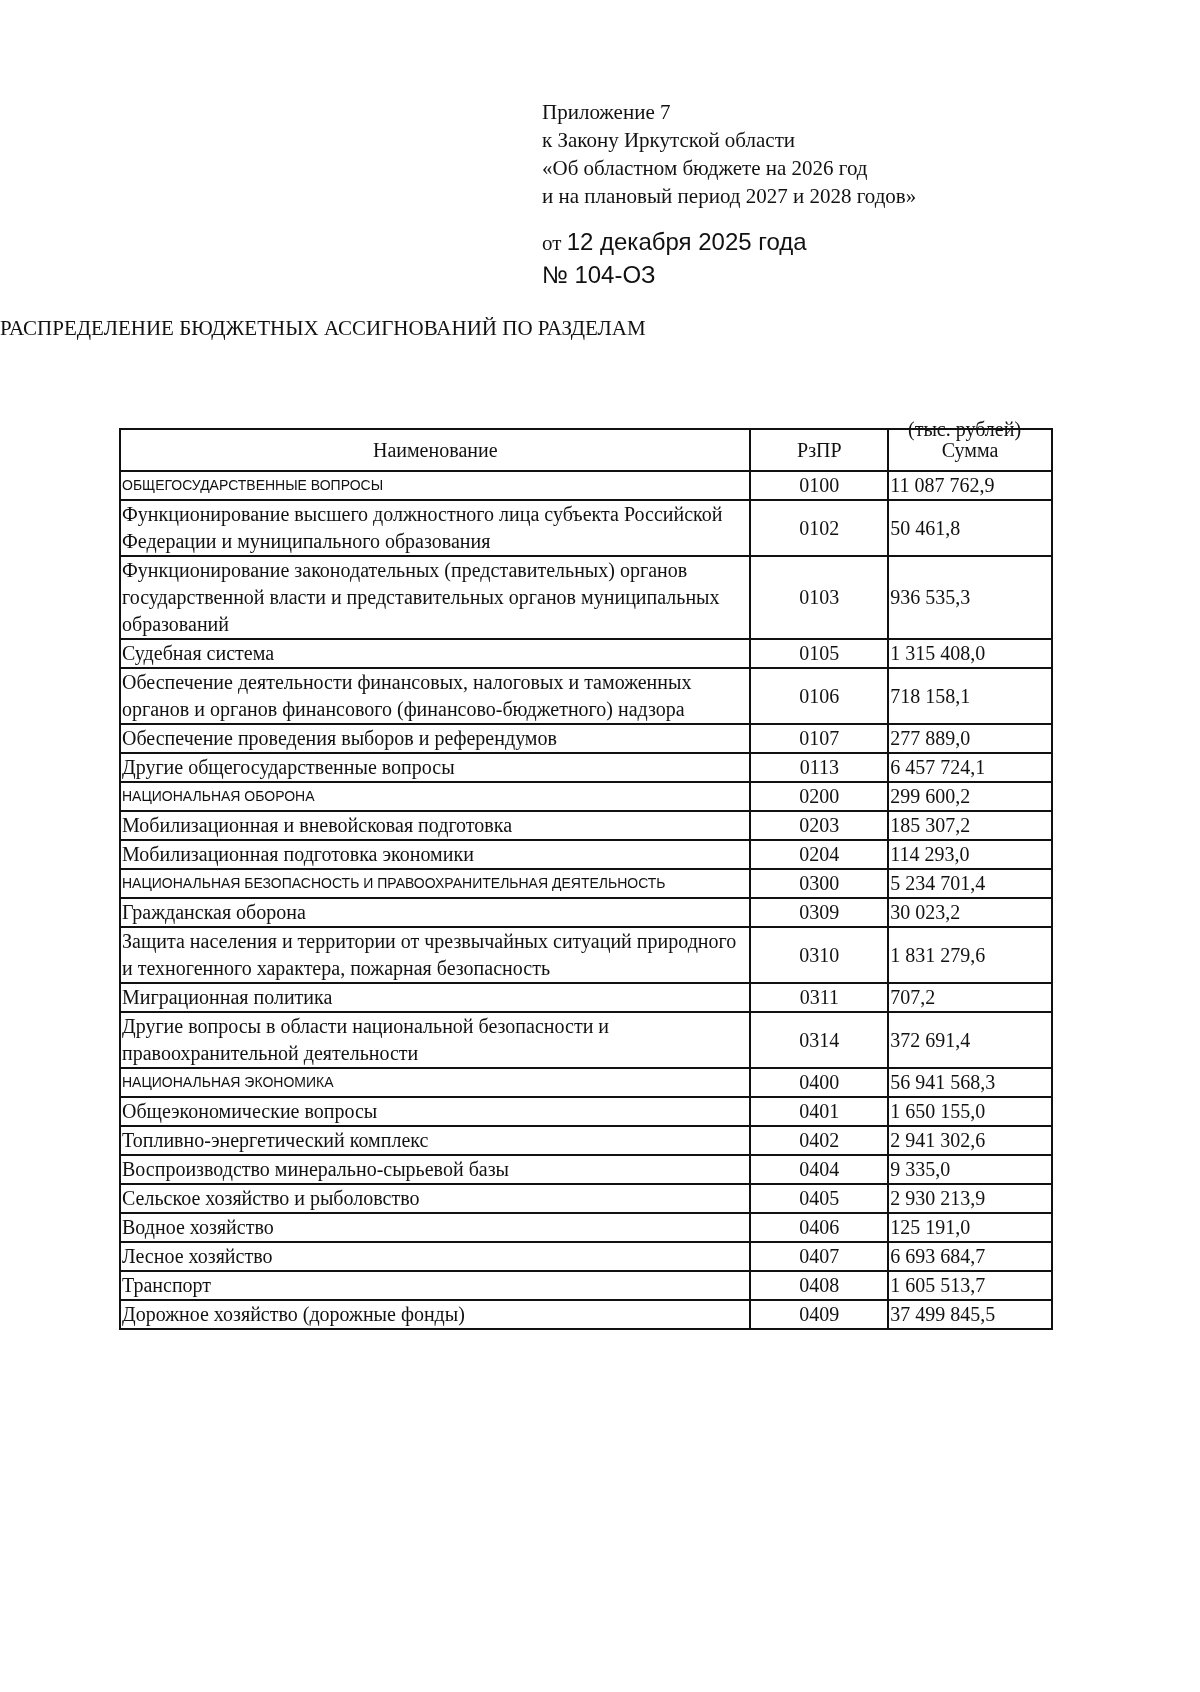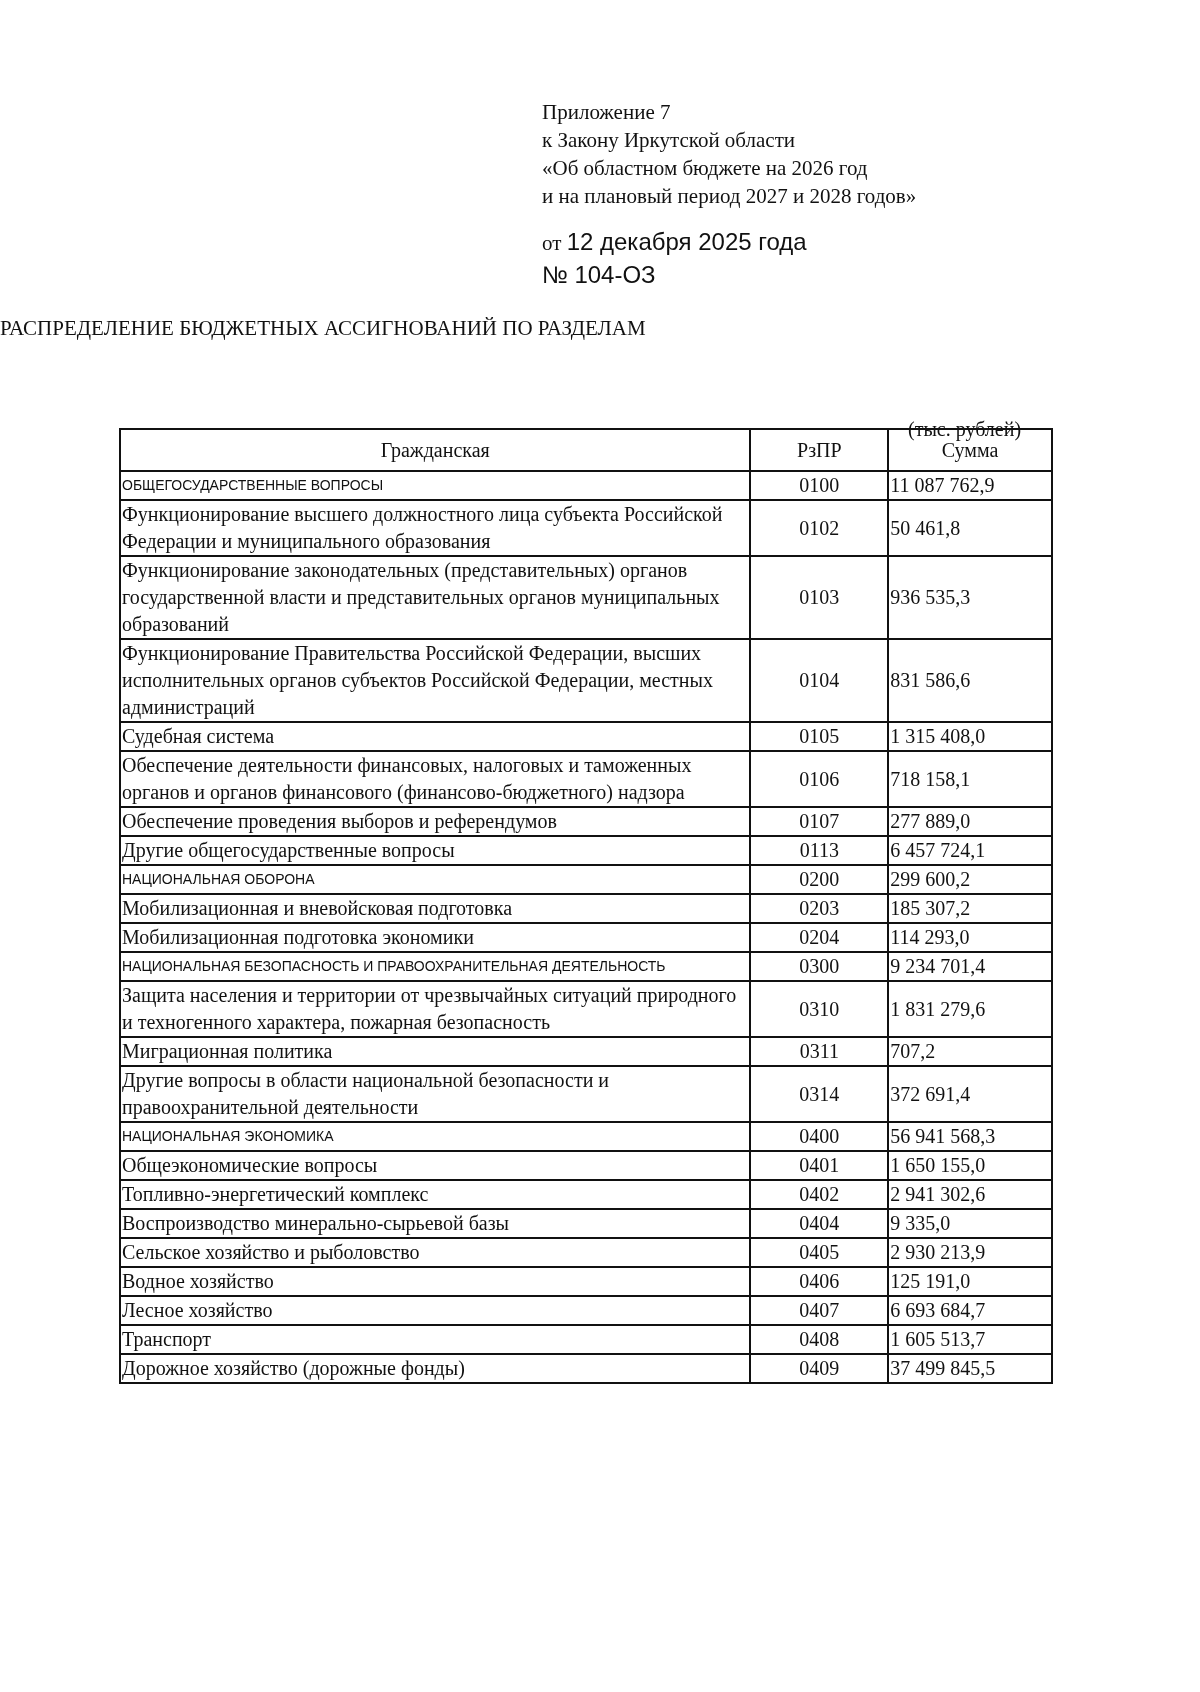--- a/index.html
+++ b/index.html
@@ -49,45 +49,40 @@
 <div class="units">(тыс. рублей)</div>
 
 <table class="budget">
   <colgroup>
     <col class="c-name">
       <col class="c-code">
       <col class="c-sum">
   </colgroup>
   <thead>
     <tr>
-      <th>Гражданская</th>
+      <th>Наименование</th>
       <th>РзПР</th>
       <th>Сумма</th>
     </tr>
   </thead>
   <tbody id="rows">
       <tr class="section">
         <td class="name">ОБЩЕГОСУДАРСТВЕННЫЕ ВОПРОСЫ</td>
         <td class="code">0100</td>
         <td class="sum">11 087 762,9</td>
       </tr>
       <tr>
         <td class="name">Функционирование высшего должностного лица субъекта Российской Федерации и муниципального образования</td>
         <td class="code">0102</td>
         <td class="sum">50 461,8</td>
       </tr>
       <tr>
         <td class="name">Функционирование законодательных (представительных) органов государственной власти и представительных органов муниципальных образований</td>
         <td class="code">0103</td>
         <td class="sum">936 535,3</td>
-      </tr>
-      <tr>
-        <td class="name">Функционирование Правительства Российской Федерации, высших исполнительных органов субъектов Российской Федерации, местных администраций</td>
-        <td class="code">0104</td>
-        <td class="sum">831 586,6</td>
       </tr>
       <tr>
         <td class="name">Судебная система</td>
         <td class="code">0105</td>
         <td class="sum">1 315 408,0</td>
       </tr>
       <tr>
         <td class="name">Обеспечение деятельности финансовых, налоговых и таможенных органов и органов финансового (финансово-бюджетного) надзора</td>
         <td class="code">0106</td>
         <td class="sum">718 158,1</td>
@@ -113,21 +108,26 @@
         <td class="sum">185 307,2</td>
       </tr>
       <tr>
         <td class="name">Мобилизационная подготовка экономики</td>
         <td class="code">0204</td>
         <td class="sum">114 293,0</td>
       </tr>
       <tr class="section">
         <td class="name">НАЦИОНАЛЬНАЯ БЕЗОПАСНОСТЬ И ПРАВООХРАНИТЕЛЬНАЯ ДЕЯТЕЛЬНОСТЬ</td>
         <td class="code">0300</td>
-        <td class="sum">9 234 701,4</td>
+        <td class="sum">5 234 701,4</td>
+      </tr>
+      <tr>
+        <td class="name">Гражданская оборона</td>
+        <td class="code">0309</td>
+        <td class="sum">30 023,2</td>
       </tr>
       <tr>
         <td class="name">Защита населения и территории от чрезвычайных ситуаций природного и техногенного характера, пожарная безопасность</td>
         <td class="code">0310</td>
         <td class="sum">1 831 279,6</td>
       </tr>
       <tr>
         <td class="name">Миграционная политика</td>
         <td class="code">0311</td>
         <td class="sum">707,2</td>

